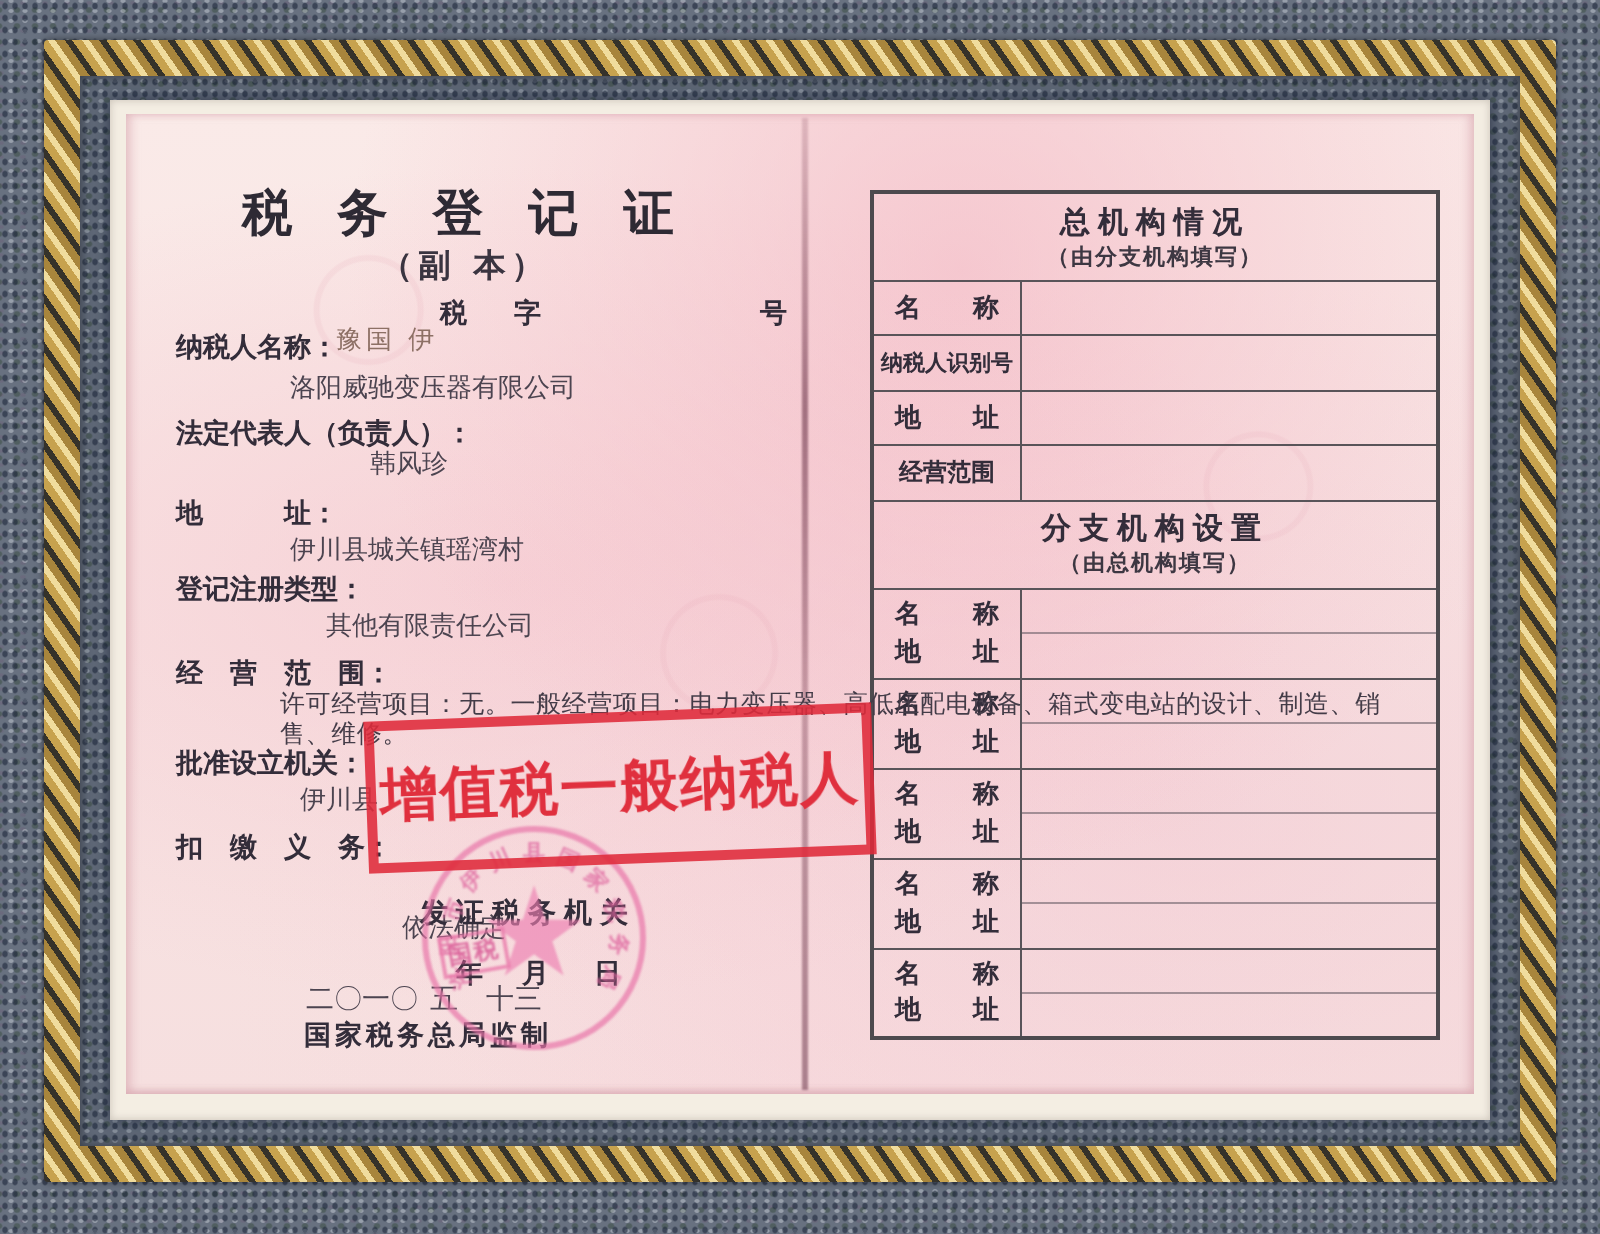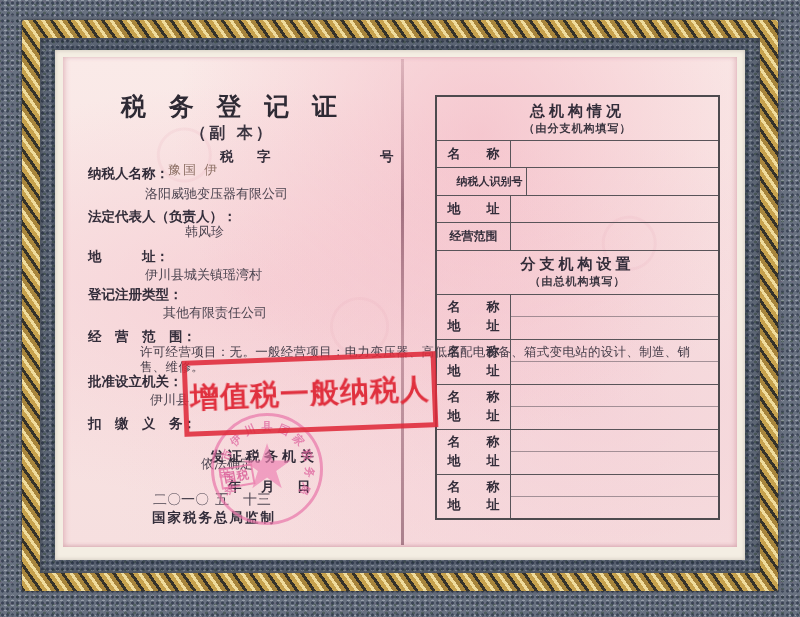--- a/index.html
+++ b/index.html
@@ -130,21 +130,21 @@
 
       <div class="rtable">
         <div class="sect-head" style="height:43px;">
           <div class="sect-title">总机构情况</div>
           <div class="sect-sub">（由分支机构填写）</div>
         </div>
         <div class="trow" style="height:27px;">
           <div class="tlabel" style="font-size:13px;">名　　称</div>
             <div class="tvalue"></div>
         </div>
-        <div class="trow" style="height:28px;padding-left:16px;">
+        <div class="trow" style="height:28px;">
           <div class="tlabel" style="font-size:11px;">纳税人识别号</div>
             <div class="tvalue"></div>
         </div>
         <div class="trow" style="height:27px;">
           <div class="tlabel" style="font-size:13px;">地　　址</div>
             <div class="tvalue"></div>
         </div>
         <div class="trow" style="height:28px;">
           <div class="tlabel" style="font-size:12px;">经营范围</div>
             <div class="tvalue"></div>

